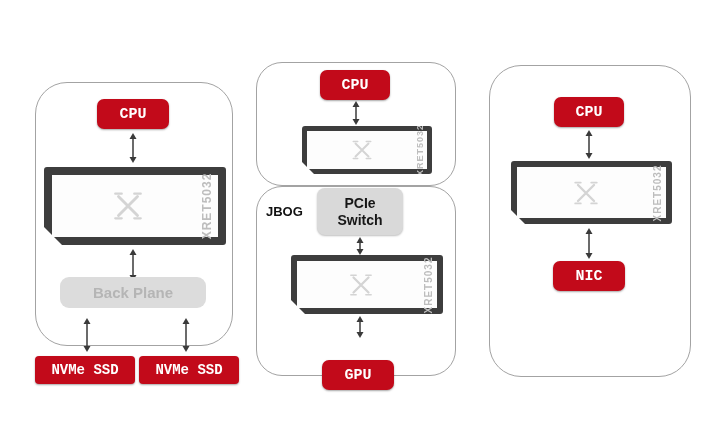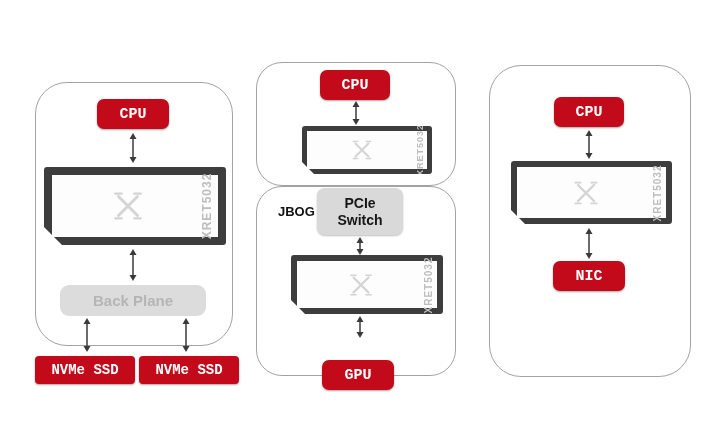--- a/index.html
+++ b/index.html
@@ -17,30 +17,30 @@
   
   .btn{position:absolute;display:flex;align-items:center;justify-content:center;
        font-weight:bold;box-sizing:border-box;text-align:center;}
   .btn-red{background:#c20a1a;color:#ffffff;border-radius:7px;font-size:15px;
        box-shadow:0 1px 2px rgba(0,0,0,.35);font-family:Liberation Mono, monospace;}
   .btn-gray{background:#dcdcdc;color:#b5b5b5;border-radius:9px;font-size:15px;}
   .btn-switch{background:#d9d9d9;color:#161616;border-radius:8px;font-size:14px;
        line-height:1.15;padding:2px 10px;box-shadow:0 1px 2px rgba(0,0,0,.25);}
 
   .cpu-left{left:97px;top:99px;width:72px;height:30px;}
-  .backplane{left:60px;top:285px;width:146px;height:31px;}
+  .backplane{left:60px;top:277px;width:146px;height:31px;}
   .ssd-left{left:35px;top:356px;width:100px;height:28px;border-radius:4px;font-size:14px;}
   .ssd-right{left:139px;top:356px;width:100px;height:28px;border-radius:4px;font-size:14px;}
   .cpu-mid{left:320px;top:70px;width:70px;height:30px;}
   .pcie-switch{left:317px;top:188px;width:86px;height:47px;}
   .gpu{left:322px;top:360px;width:72px;height:30px;}
   .cpu-right{left:554px;top:97px;width:70px;height:30px;}
   .nic{left:553px;top:261px;width:72px;height:30px;}
 
-  .jbog{position:absolute;left:266px;top:204px;font-weight:bold;font-size:13px;color:#111111;margin-left:12px;}
+  .jbog{position:absolute;left:266px;top:204px;font-weight:bold;font-size:13px;color:#111111;}
 
   
   .chip{position:absolute;background:#fdfdfd;border-style:solid;border-color:#3d3d3d;
         border-radius:3px;box-sizing:border-box;
         clip-path:polygon(0 0,100% 0,100% 100%,var(--n) 100%,0 calc(100% - var(--n)));}
   .chip-logo{position:absolute;left:46%;top:50%;transform:translate(-50%,-50%);display:block;}
   .chip-logo svg{display:block;width:100%;height:100%;}
   .chip-label{position:absolute;top:50%;transform:translateY(-50%) rotate(180deg);
         writing-mode:vertical-rl;color:#bdbdbd;font-weight:bold;letter-spacing:1px;}
   .chip-left2{left:44px;top:167px;width:182px;height:78px;border-width:8px;--n:18px;}

